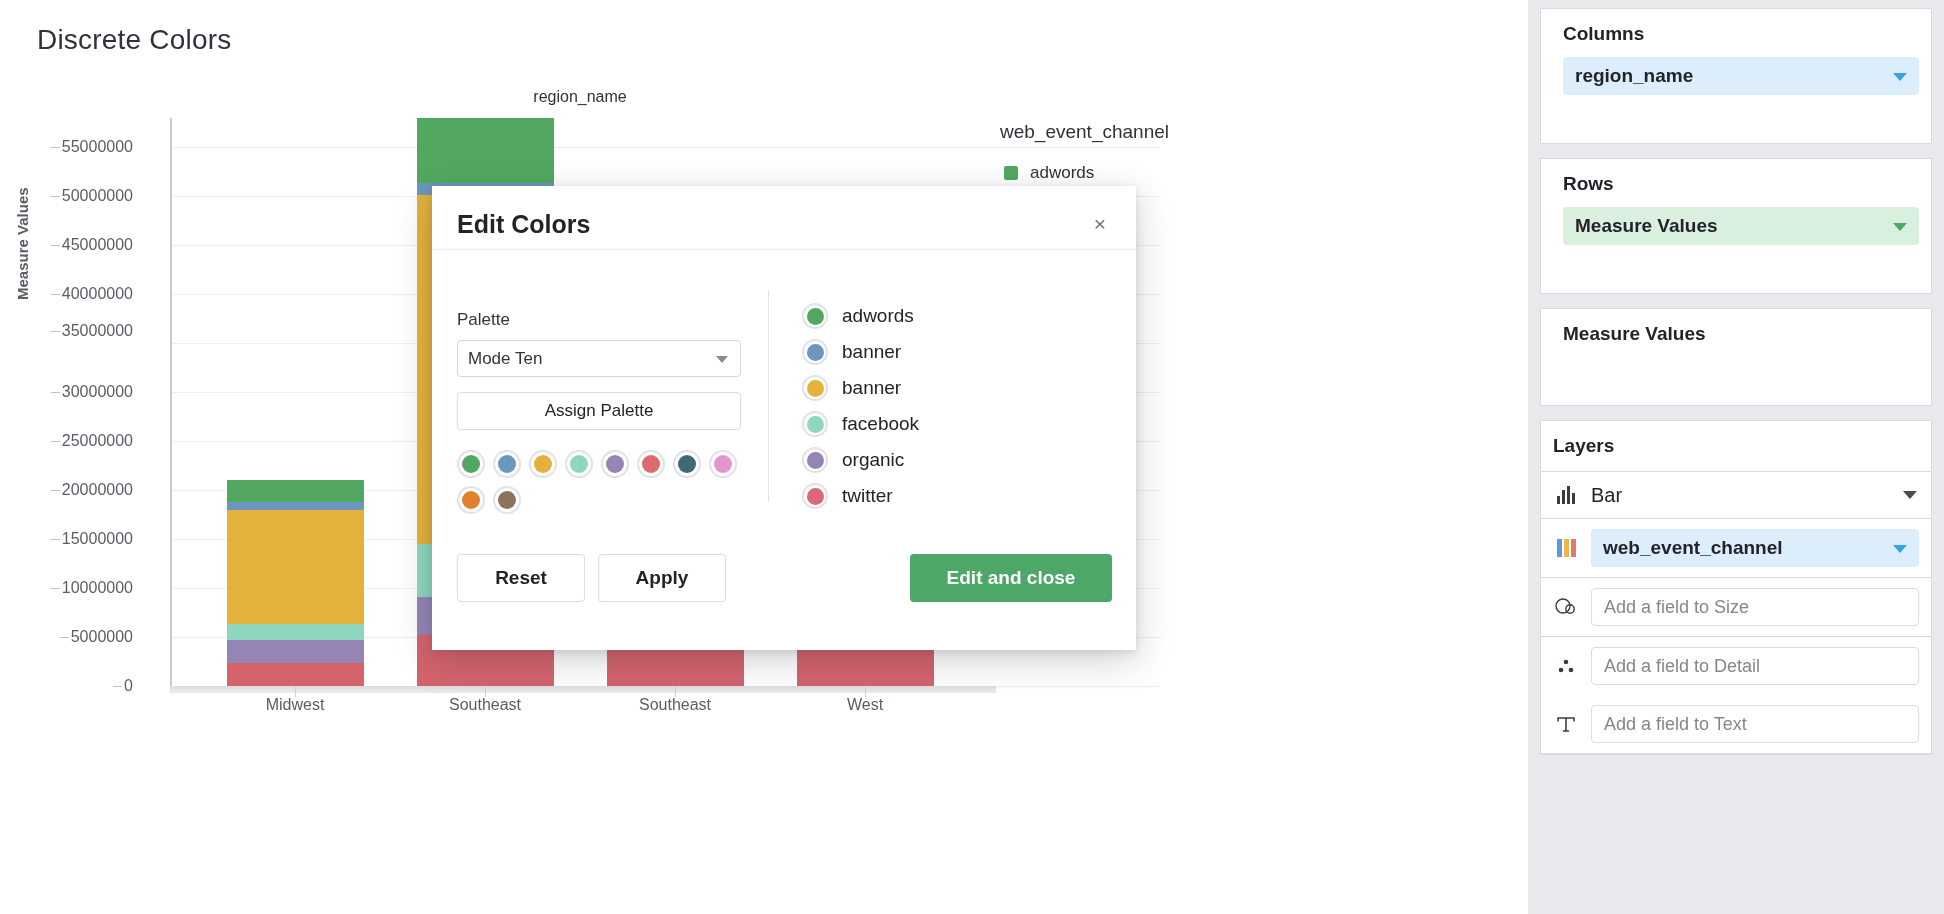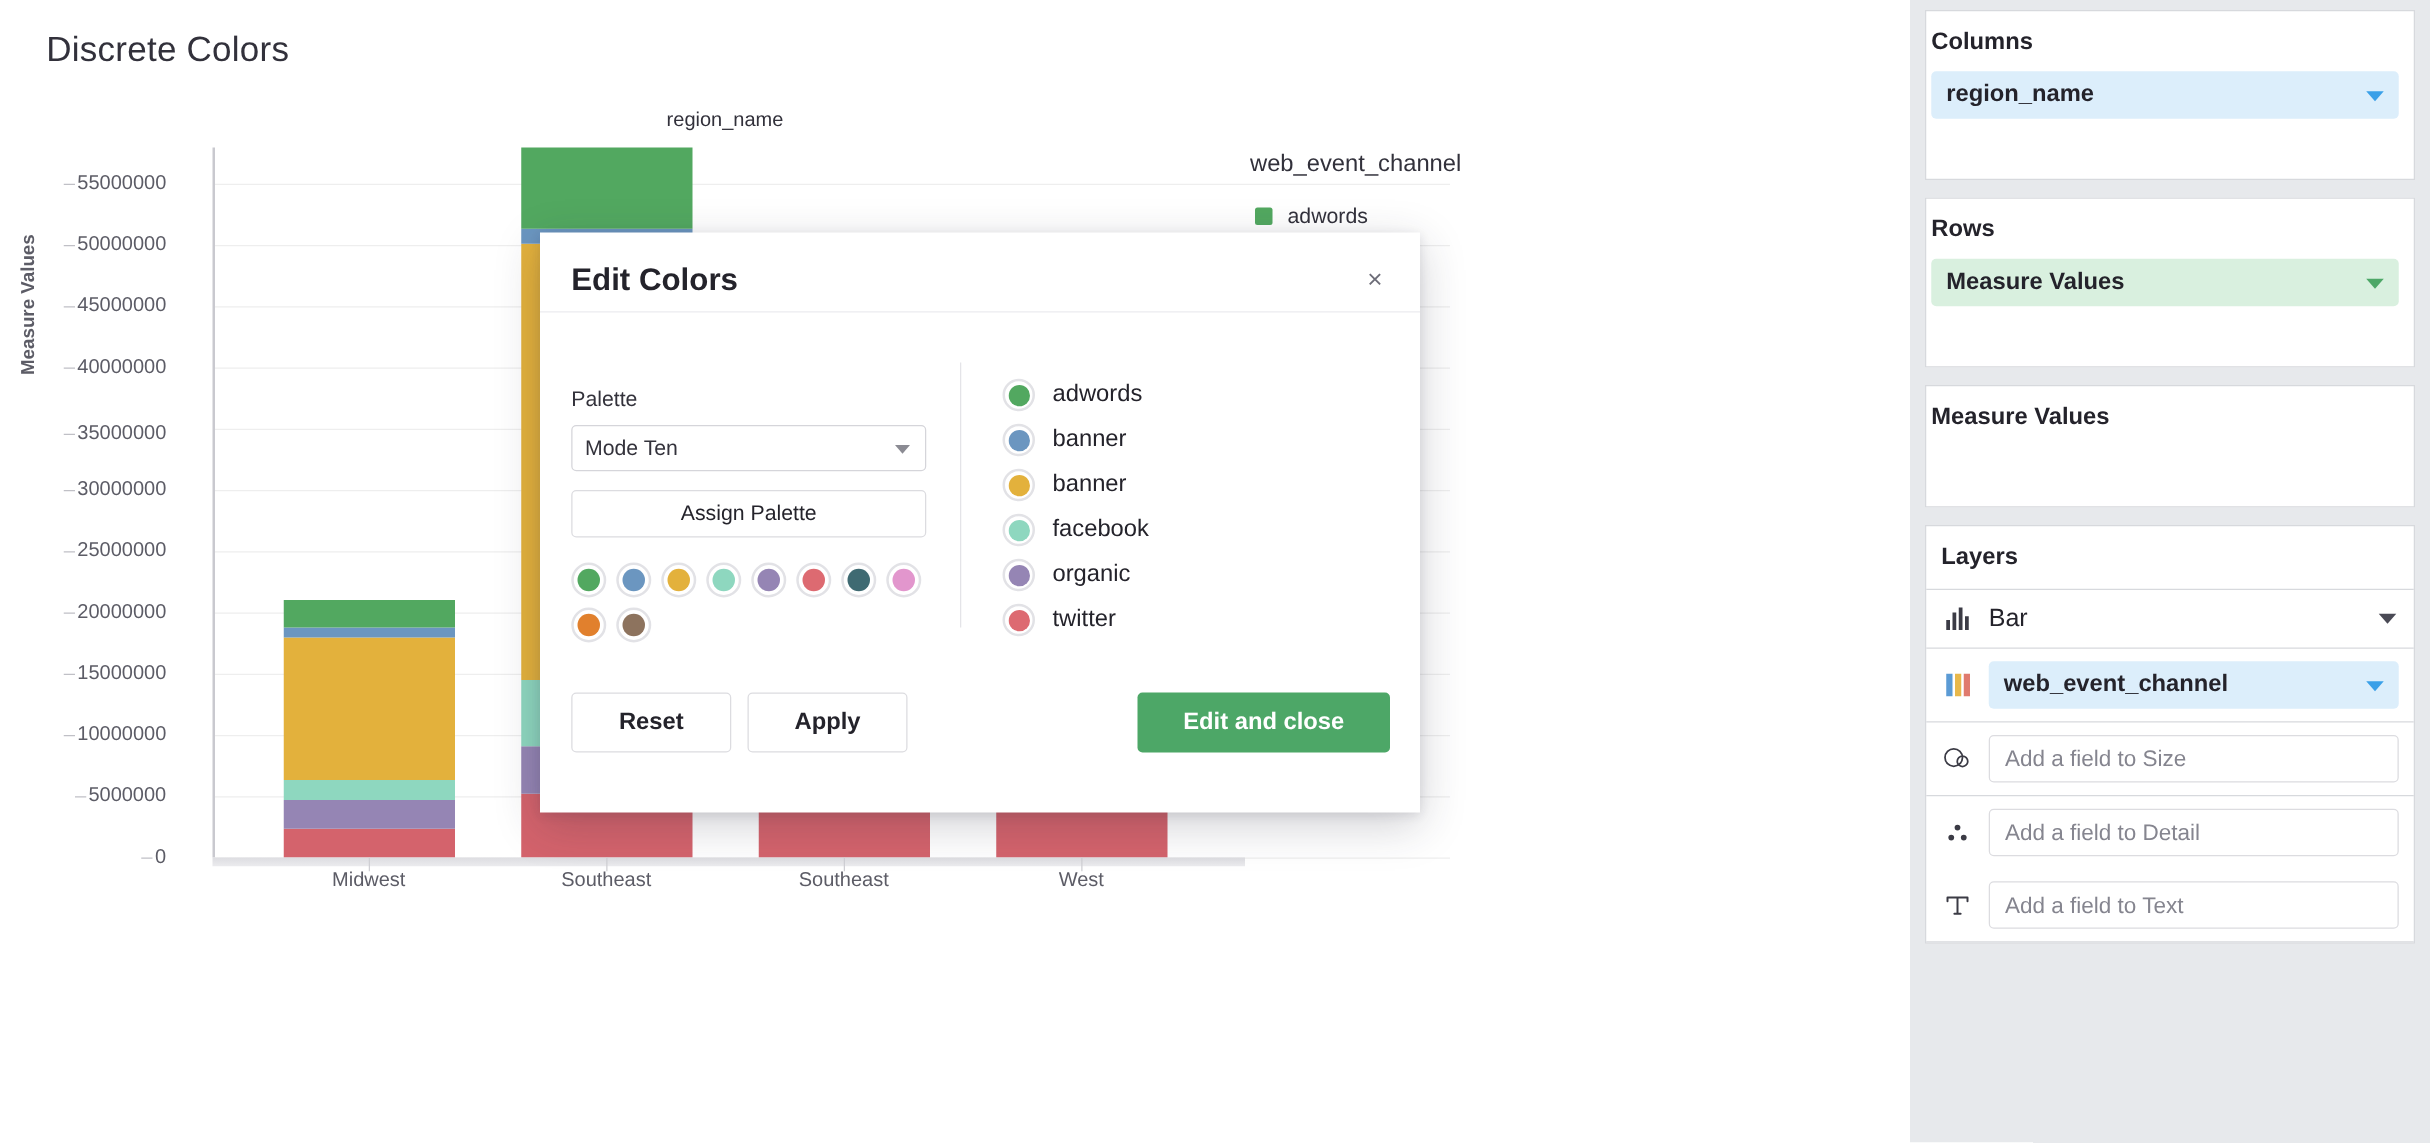--- a/index.html
+++ b/index.html
@@ -168,21 +168,21 @@
     font-family: "Liberation Sans", sans-serif;
   }
 
   
   .sidebar {
     position: absolute; right: 0; top: 0; width: 416px; height: 914px;
     background: #e7e9ec; padding: 8px 12px 8px 12px;
   }
   .panel {
     background: #ffffff; border: 1px solid #d7d9dd;
-    margin-bottom: 14px; padding: 14px 12px 14px 4px;
+    margin-bottom: 14px; padding: 14px 12px 14px 22px;
   }
   .panel-title {
     font-size: 19px; font-weight: bold; color: #24232b; margin-bottom: 12px;
   }
   .pill {
     position: relative; height: 38px; border-radius: 4px;
     display: flex; align-items: center; padding: 0 12px;
     font-size: 19px; font-weight: bold; color: #24232b; cursor: pointer;
   }
   .pill.blue { background: #dceefb; }
@@ -273,21 +273,21 @@
           <div class="gridline" style="top: 29.3793px;"></div>
         </div>
       <div id="yticks">
           <div class="ytick-label" style="top: 568px;">0<span class="tick-dash" style="top: 9px;"></span></div>
           <div class="ytick-label" style="top: 519.034px;">5000000<span class="tick-dash" style="top: 9px;"></span></div>
           <div class="ytick-label" style="top: 470.069px;">10000000<span class="tick-dash" style="top: 9px;"></span></div>
           <div class="ytick-label" style="top: 421.103px;">15000000<span class="tick-dash" style="top: 9px;"></span></div>
           <div class="ytick-label" style="top: 372.138px;">20000000<span class="tick-dash" style="top: 9px;"></span></div>
           <div class="ytick-label" style="top: 323.172px;">25000000<span class="tick-dash" style="top: 9px;"></span></div>
           <div class="ytick-label" style="top: 274.207px;">30000000<span class="tick-dash" style="top: 9px;"></span></div>
-          <div class="ytick-label" style="top: 229px;">35000000<span class="tick-dash" style="top: 9px;"></span></div>
+          <div class="ytick-label" style="top: 213px;">35000000<span class="tick-dash" style="top: 9px;"></span></div>
           <div class="ytick-label" style="top: 176.276px;">40000000<span class="tick-dash" style="top: 9px;"></span></div>
           <div class="ytick-label" style="top: 127.31px;">45000000<span class="tick-dash" style="top: 9px;"></span></div>
           <div class="ytick-label" style="top: 78.3448px;">50000000<span class="tick-dash" style="top: 9px;"></span></div>
           <div class="ytick-label" style="top: 29.3793px;">55000000<span class="tick-dash" style="top: 9px;"></span></div>
         </div>
       <div id="bars">
           <div class="bar-group" style="left: 56.5px; width: 137px; height: 205.655px;">
             <div class="seg" style="background: rgb(212, 99, 108); height: 22.5241px; bottom: 0px;"></div>
             <div class="seg" style="background: rgb(149, 133, 180); height: 23.5034px; bottom: 22.5241px;"></div>
             <div class="seg" style="background: rgb(142, 215, 191); height: 15.669px; bottom: 46.0276px;"></div>

